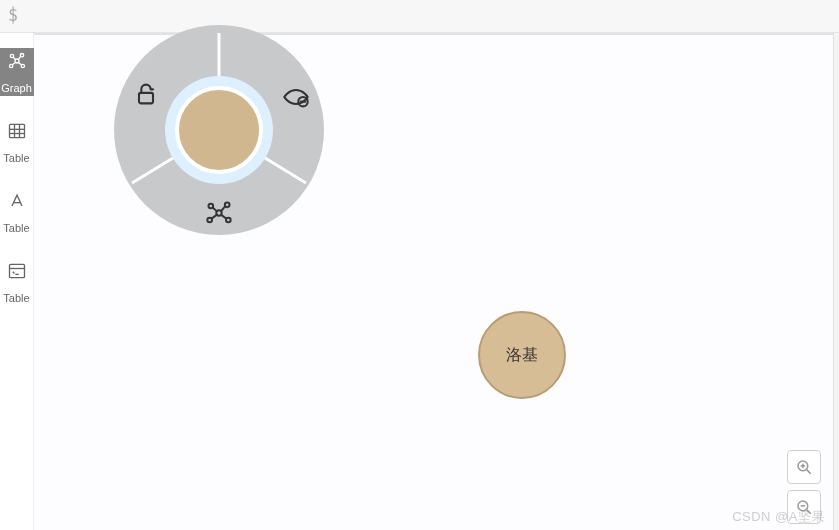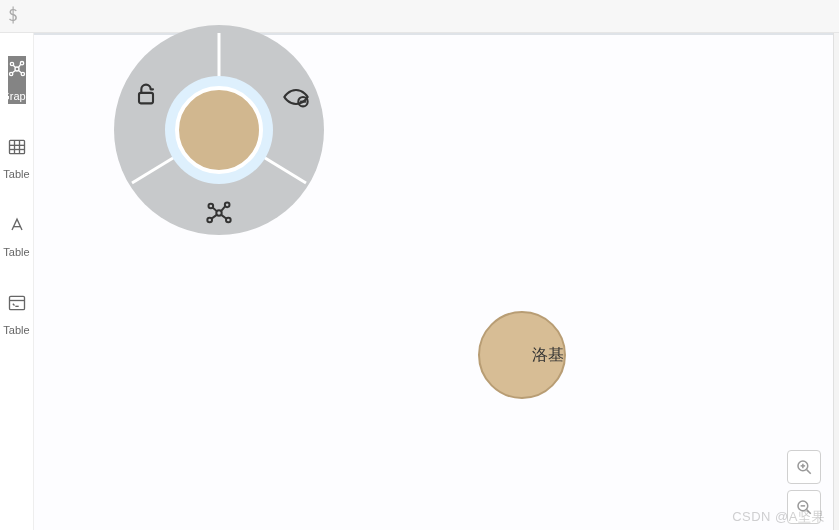--- a/index.html
+++ b/index.html
@@ -33,30 +33,29 @@
     width: 34px;
     background: #fff;
     display: flex;
     flex-direction: column;
     align-items: center;
     padding-top: 15px;
     gap: 22px;
     border-right: 1px solid #eee;
   }
   .sidebar-tab {
-    width: 18px;
+    width: 34px;
     height: 48px;
     display: flex;
     flex-direction: column;
     align-items: center;
     justify-content: center;
     gap: 11px;
     cursor: pointer;
     color: #666;
-    margin-top: 8px;
   }
   .sidebar-tab.active {
     background: #848484;
     color: #fff;
   }
   .sidebar-tab .lbl { font-size: 11px; }
   .sidebar-tab svg { width: 20px; height: 20px; }
   .sidebar-tab.active svg { stroke: #fff; }
   .canvas {
     flex: 1;
@@ -112,21 +111,21 @@
   .node2 {
     position: absolute;
     left: 444px;
     top: 276px;
     width: 88px; height: 88px;
     border-radius: 50%;
     background: #d7bd95;
     border: 2px solid #b89d74;
     display: flex;
     align-items: center;
-    justify-content: flex-end;
+    justify-content: center;
     font-size: 16px;
     color: #333;
   }
   
   .zoom-controls {
     position: absolute;
     right: 18px;
     bottom: 6px;
     display: flex;
     flex-direction: column;

